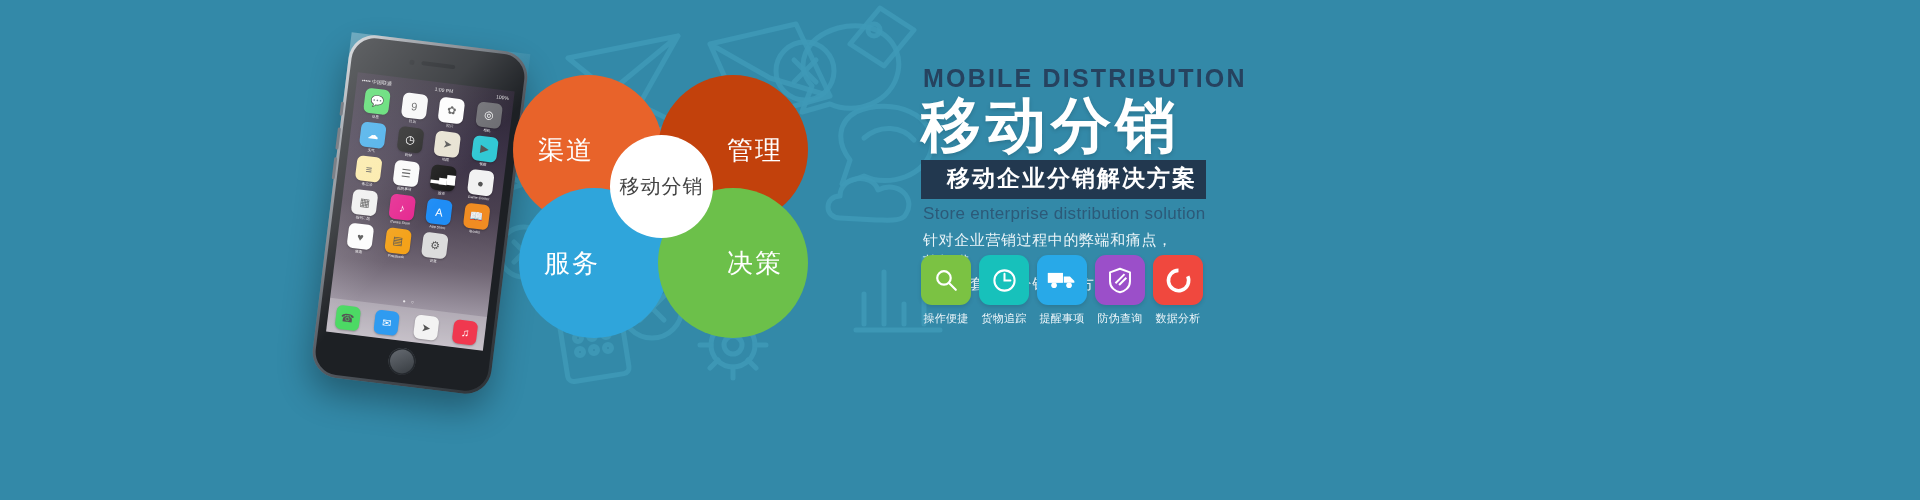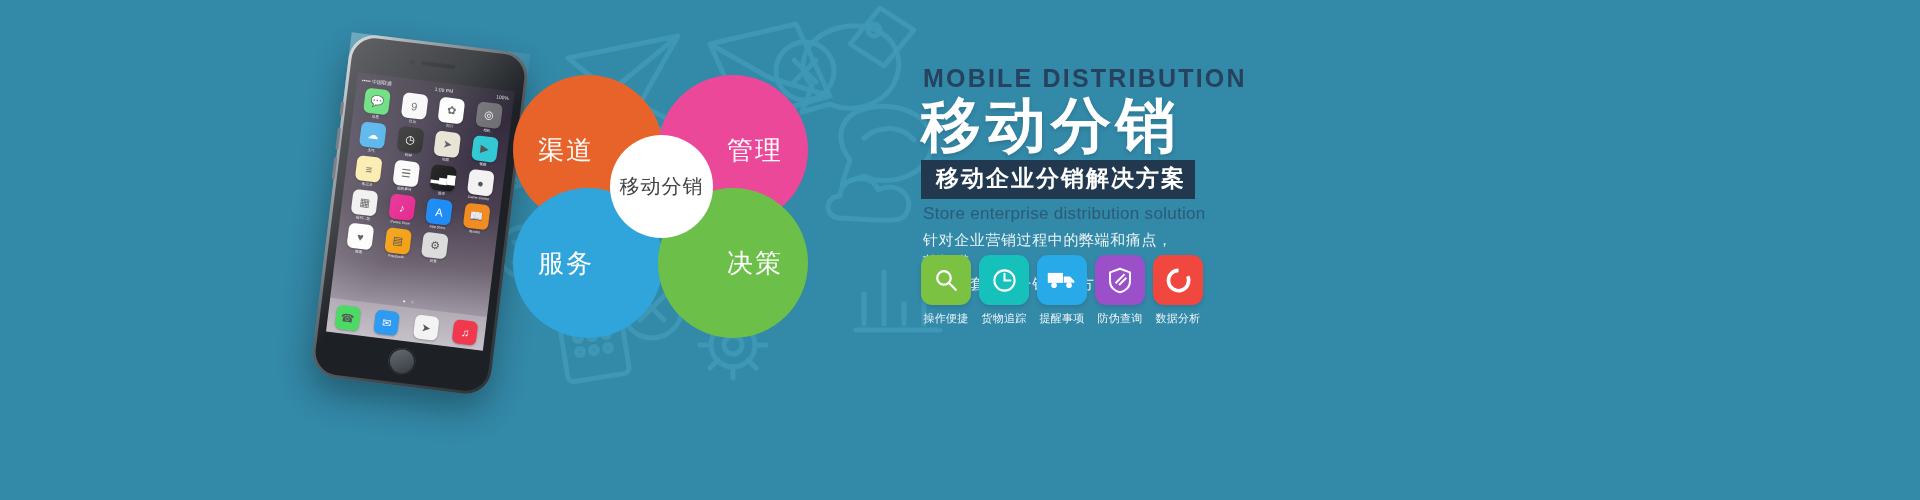--- a/index.html
+++ b/index.html
@@ -189,21 +189,21 @@
     align-items: center;
     justify-content: center;
     color: #ffffff;
     font-size: 26px;
     font-weight: normal;
     letter-spacing: 2px;
     font-family: "DejaVu Sans", "Liberation Sans", sans-serif;
   }
   .vc-tl { left: 0;     top: 0;    }
   .vc-tr { left: 145px; top: 0;    }
-  .vc-bl { left: 0;     top: 113px;}
+  .vc-bl { left: 6px;     top: 113px;}
   .vc-br { left: 145px; top: 113px;}
   .vc-tl span, .vc-bl span { transform: translate(-22px, 0); }
   .vc-tr span, .vc-br span { transform: translate(22px, 0); }
   .vcenter {
     position: absolute;
     left: 97px;
     top: 60px;
     width: 103px;
     height: 103px;
     border-radius: 50%;
@@ -243,21 +243,21 @@
     font-family: "DejaVu Sans", "Liberation Sans", sans-serif;
     text-shadow: 0 2px 4px rgba(0,0,0,.15);
   }
   .ribbon {
     display: inline-block;
     background: #22384f;
     color: #ffffff;
     font-size: 23px;
     font-weight: bold;
     letter-spacing: 2px;
-    padding: 3px 9px 5px 15px;
+    padding: 3px 9px 5px 26px;
     margin: 0 0 5px 0;
     font-family: "DejaVu Sans", "Liberation Sans", sans-serif;
   }
   .suben {
     color: #2c5a79;
     font-size: 17px;
     letter-spacing: .3px;
     margin: 0 0 6px 2px;
     font-family: "Liberation Sans", sans-serif;
   }
@@ -484,21 +484,21 @@
     <div class="side-btn" style="left:-2px;top:96px;width:3px;height:22px"></div>
     <div class="side-btn" style="left:-2px;top:126px;width:3px;height:22px"></div>
     <div class="side-btn" style="left:-2px;top:70px;width:3px;height:14px"></div>
     <div class="side-btn" style="right:-2px;top:72px;width:3px;height:26px"></div>
   </div>
 
   <div class="venn">
     <div class="vcircle vc-tl" style="background: rgb(232, 99, 42);">
       <span>渠道</span>
     </div>
-    <div class="vcircle vc-tr" style="background: #ec4899;">
+    <div class="vcircle vc-tr" style="background: #c2410c;">
       <span>管理</span>
     </div>
     <div class="vcircle vc-bl" style="background: rgb(47, 165, 219);">
       <span>服务</span>
     </div>
     <div class="vcircle vc-br" style="background: rgb(108, 192, 74);">
       <span>决策</span>
     </div>
     <div class="vcenter" style="background: rgb(255, 255, 255); color: rgb(67, 67, 67);">
       <span>移动分销</span>

